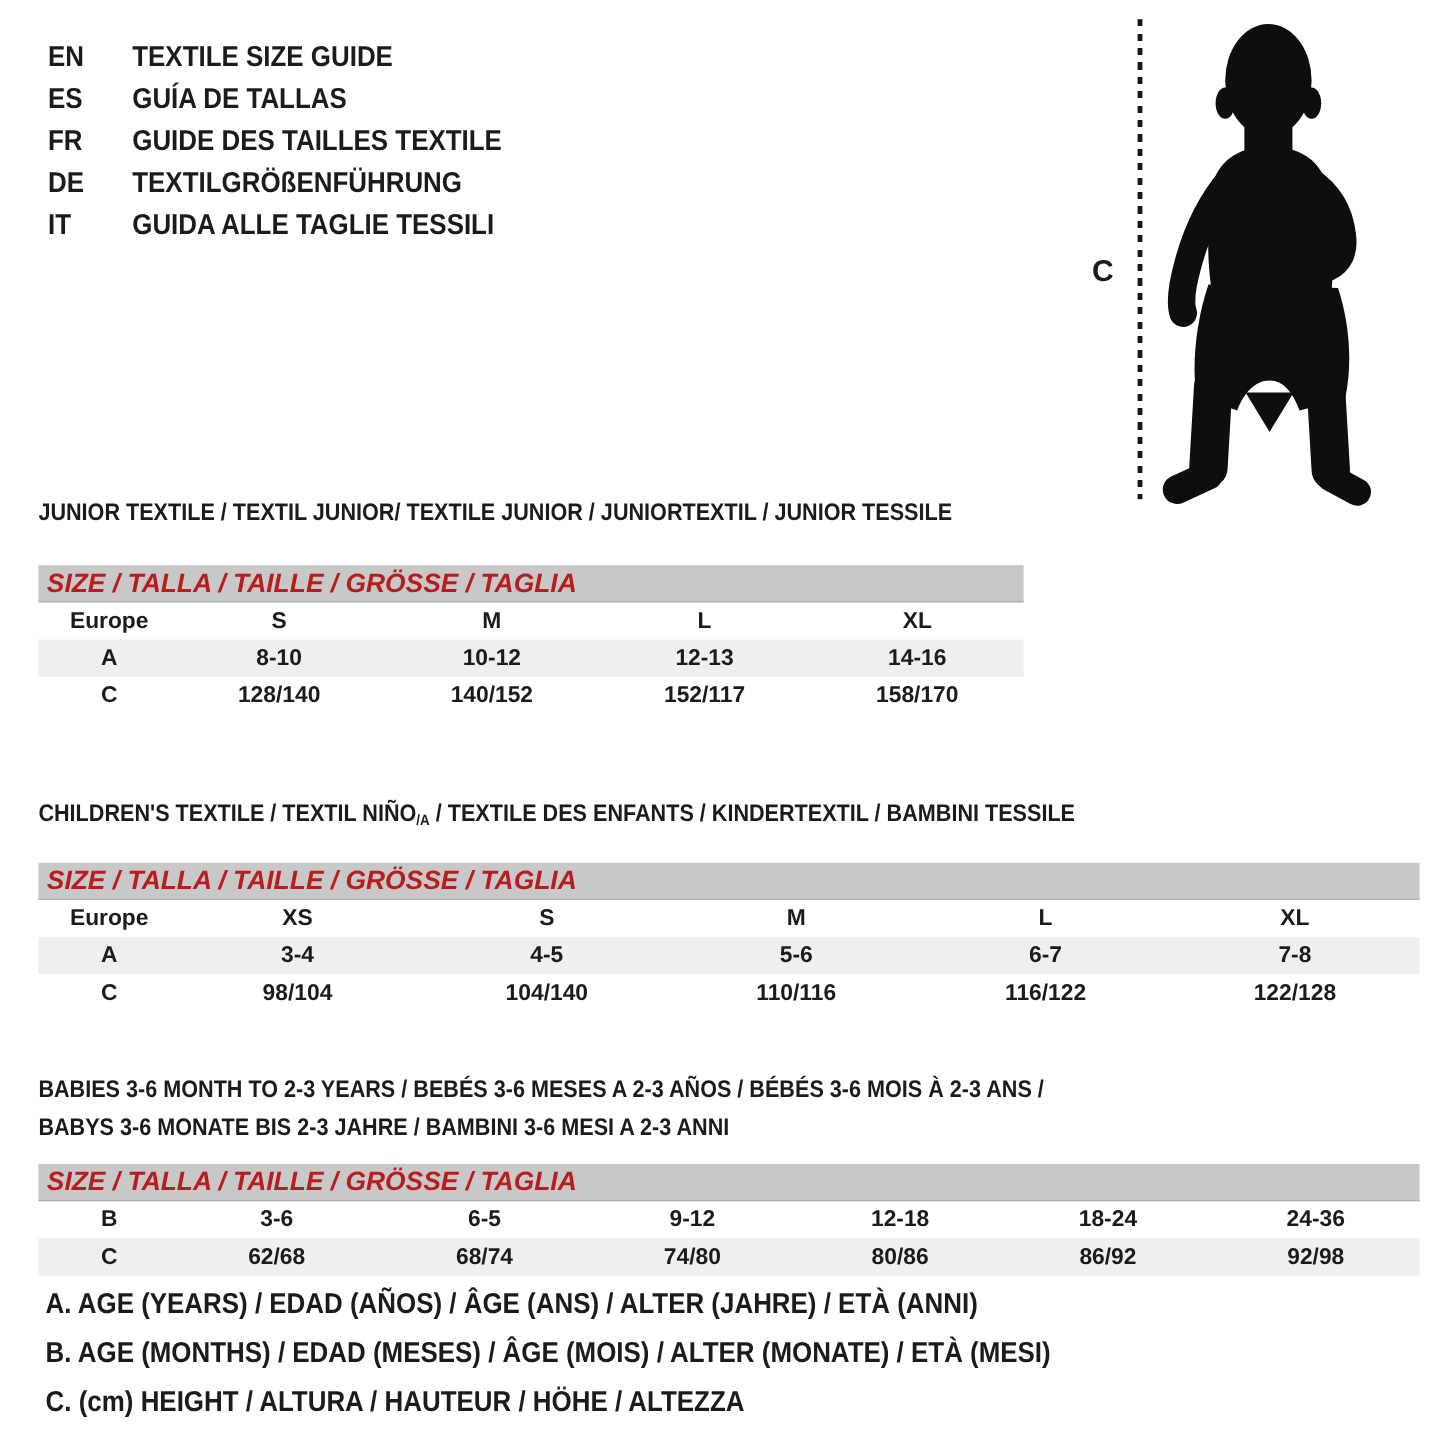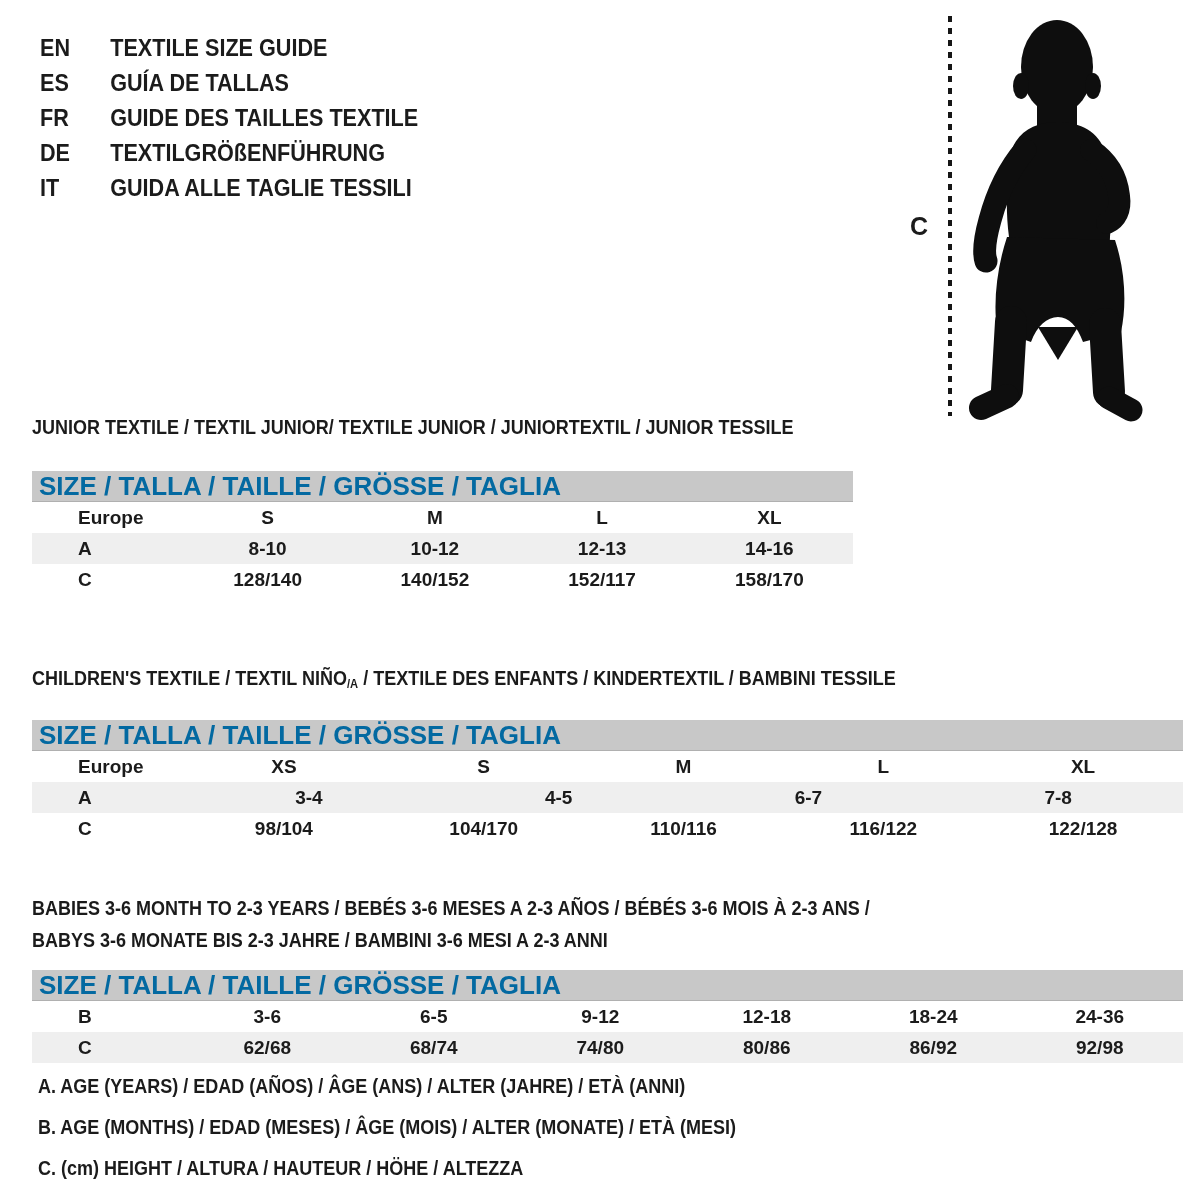--- a/index.html
+++ b/index.html
@@ -28,29 +28,29 @@
   .sec-title{margin:0;font-size:20px;font-weight:bold;line-height:22px;}
   .sec-title.two-line{line-height:32px;margin-top:40px;}
   .sub-a{font-size:0.62em;vertical-align:-0.28em;}
 
   
   .tbl{width:100%;}
   #junior-section .tbl{margin-top:33px;}
   #children-section .tbl{margin-top:25px;}
   #babies-section .tbl{margin-top:14px;}
   .tbl-bar{height:31px;line-height:30px;background:var(--bar-bg,#c8c8c8);
-    color:#0369a1;font-weight:bold;font-size:26px;padding-left:7px;
-    border-bottom:1px solid #b0b0b0;box-sizing:border-box;}
+    color:#b91c1c;font-weight:bold;font-size:22px;padding-left:7px;
+    border-bottom:1px solid #b0b0b0;box-sizing:border-box;font-style:italic;}
   .trow{display:flex;height:31px;line-height:31px;font-size:19px;font-weight:bold;}
   .trow.stripe{background:var(--stripe-bg,#efefef);}
-  .tlabel{width:112px;flex:none;text-align:left;padding-left:6px;box-sizing:border-box;margin-left:40px;}
+  .tlabel{width:112px;flex:none;text-align:center;padding-left:6px;box-sizing:border-box;}
   .tcell{flex:1;text-align:center;}
 
   
-  .legend{position:absolute;left:38px;top:1066px;font-size:20px;font-weight:bold;line-height:41px;}
+  .legend{position:absolute;left:38px;top:1066px;font-size:24px;font-weight:bold;line-height:41px;}
 </style>
 </head>
 <body>
 
 <div class="page">
 
   <div class="langs cond">
     <div class="lang-row">
       <span class="lang-code">EN</span>
       <span class="lang-label">TEXTILE SIZE GUIDE</span>
@@ -130,27 +130,28 @@
         <div class="tcell">XS</div>
         <div class="tcell">S</div>
         <div class="tcell">M</div>
         <div class="tcell">L</div>
         <div class="tcell">XL</div>
       </div>
       <div class="trow stripe">
         <div class="tlabel">A</div>
         <div class="tcell">3-4</div>
         <div class="tcell">4-5</div>
+        <div class="tcell">5-6</div>
         <div class="tcell">6-7</div>
         <div class="tcell">7-8</div>
       </div>
       <div class="trow">
         <div class="tlabel">C</div>
         <div class="tcell">98/104</div>
-        <div class="tcell">104/170</div>
+        <div class="tcell">104/140</div>
         <div class="tcell">110/116</div>
         <div class="tcell">116/122</div>
         <div class="tcell">122/128</div>
       </div>
     </div>
   </div>
 
   <div class="sec" id="babies-section">
     <h2 class="sec-title two-line">
       <span class="cond" style="display:block">BABIES 3-6 MONTH TO 2-3 YEARS / BEBÉS 3-6 MESES A 2-3 AÑOS / BÉBÉS 3-6 MOIS À 2-3 ANS /</span>

